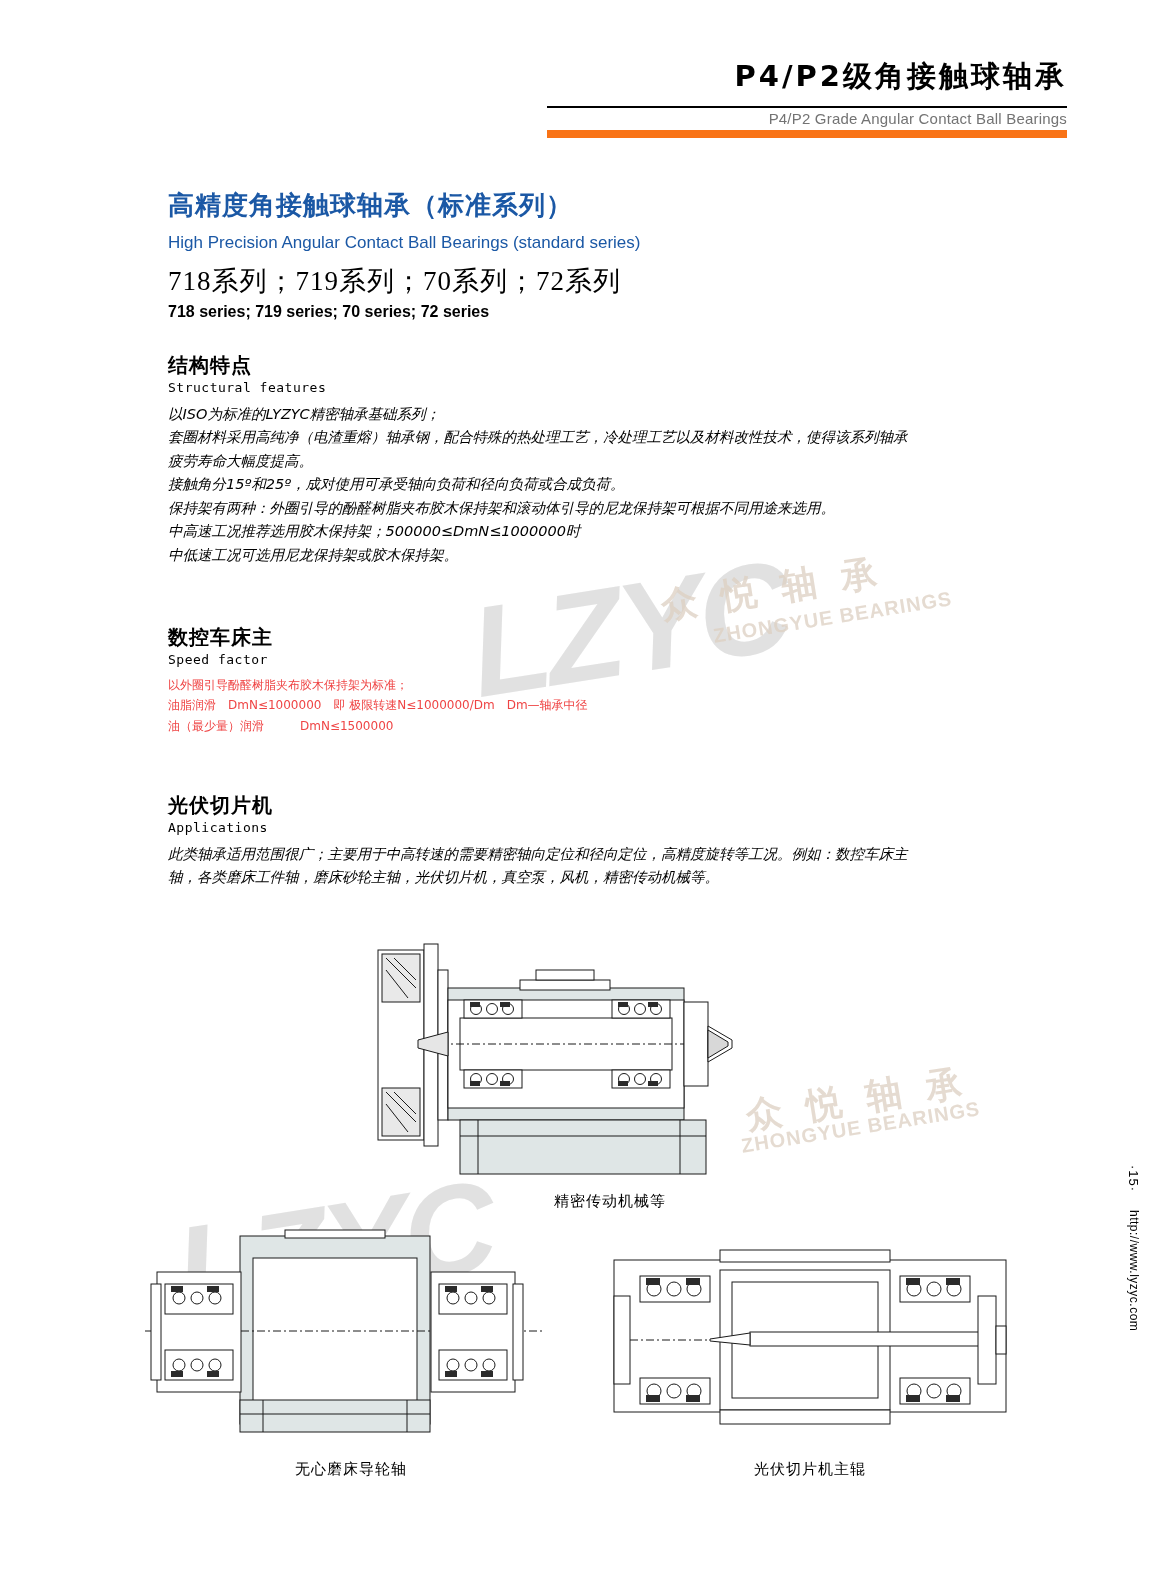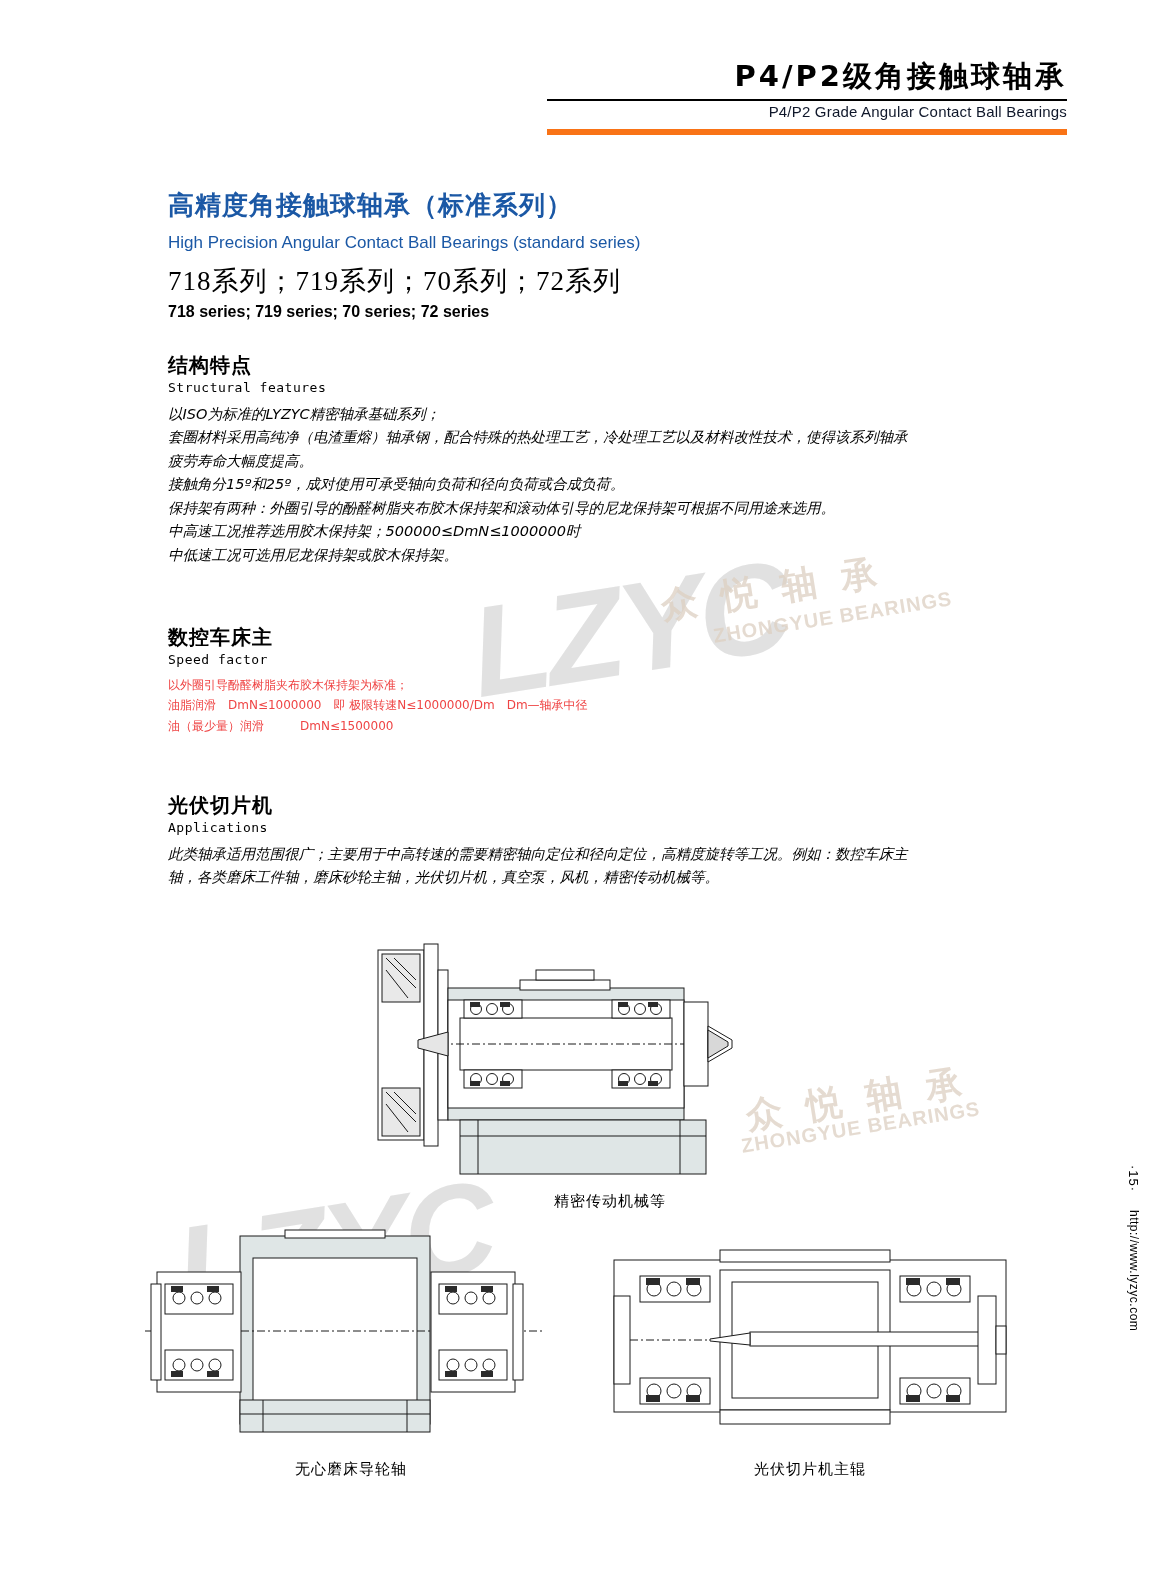--- a/index.html
+++ b/index.html
@@ -25,30 +25,30 @@
     width: 520px;
   }
   .header-cn {
     font-family: "DejaVu Sans", sans-serif;
     font-size: 29px;
     font-weight: bold;
     letter-spacing: 3px;
     color: #000;
     line-height: 1.15;
     border-bottom: 2px solid #000;
-    padding-bottom: 6px;
+    padding-bottom: 13px;
   }
   .header-en {
     font-family: "Liberation Sans", sans-serif;
     font-size: 15px;
-    color: #0f172a;
+    color: #737373;
     letter-spacing: 0.2px;
     padding-top: 2px;
-    border-bottom: 6px solid #f97316;
-    padding-bottom: 9px;
+    border-bottom: 8px solid #f97316;
+    padding-bottom: 3px;
   }
 
   
   .title-block {
     position: absolute;
     left: 168px;
     top: 180px;
     width: 900px;
   }
   .title-cn {

